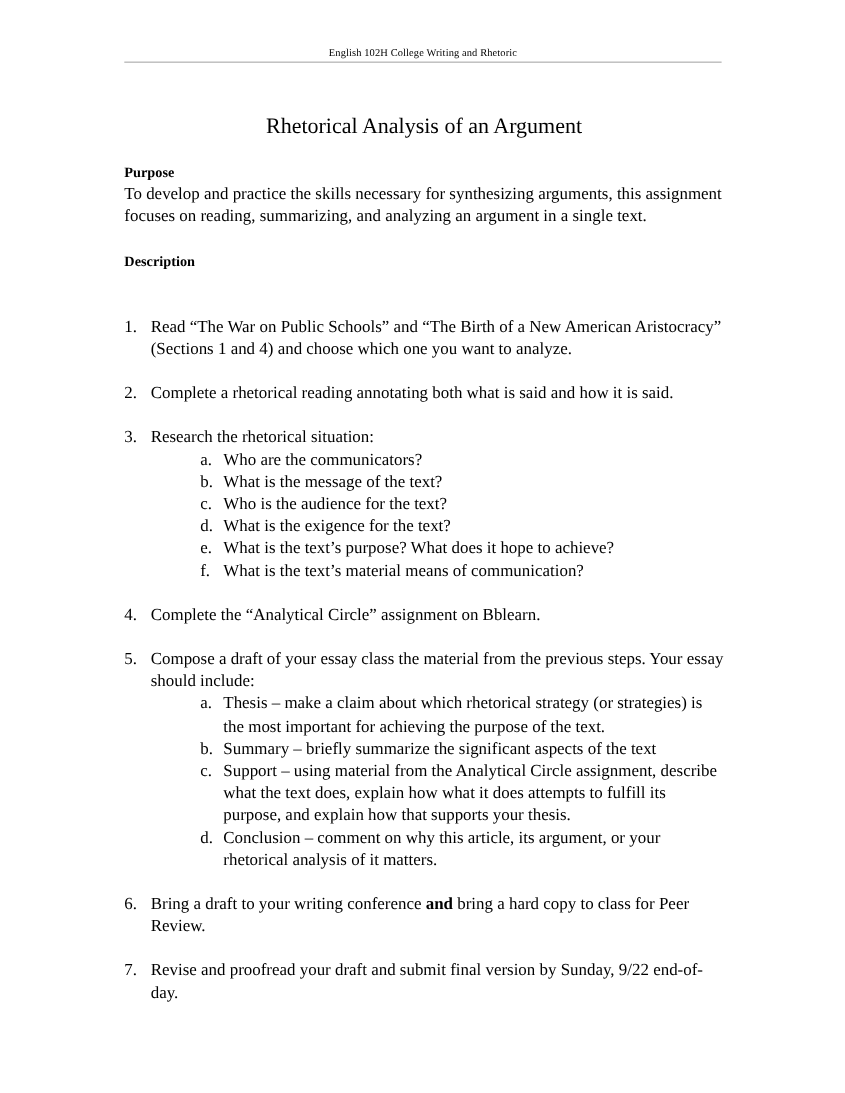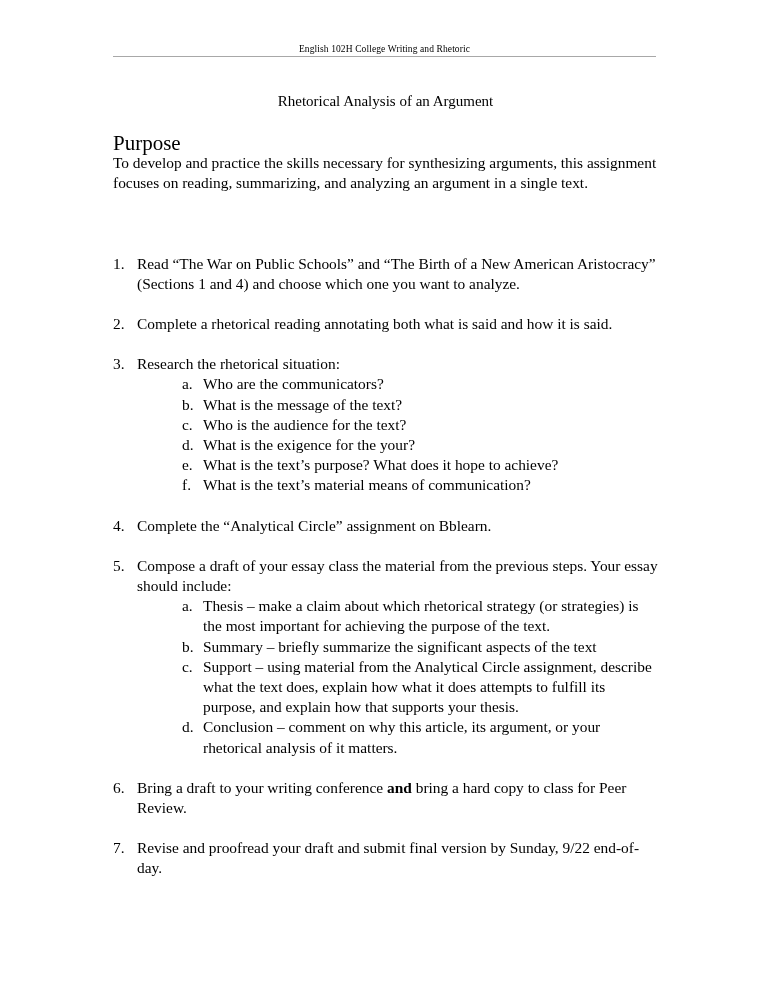--- a/index.html
+++ b/index.html
@@ -48,29 +48,29 @@
     position: absolute;
     left: 113px;
     top: 88px;
     width: 545px;
     font-size: 15.4px;
     line-height: 20.2px;
   }
 
   .doc-title {
     text-align: center;
-    font-size: 15px;
+    font-size: 20px;
     line-height: 20px;
-    margin: 3px 0 22px 0;
+    margin: 17px 0 22px 0;
     font-weight: normal;
   }
 
   .section-heading {
-    font-weight: normal;
-    font-size: 21px;
+    font-weight: bold;
+    font-size: 13px;
     line-height: 20.2px;
   }
 
   p.block {
     margin: 0;
     text-align: left;
   }
 
   .gap-sm { height: 20px; }
 
@@ -130,20 +130,21 @@
 
   <div class="content">
 
     <div class="doc-title">Rhetorical Analysis of an Argument</div>
 
     <div class="section-heading">Purpose</div>
     <p class="block">To develop and practice the skills necessary for synthesizing arguments, this assignment focuses on reading, summarizing, and analyzing an argument in a single text.</p>
 
     <div class="gap-sm"></div>
 
+    <div class="section-heading">Description</div>
 
     <div class="gap-sm"></div>
 
 
     <div class="gap-sm"></div>
 
     <ol class="steps">
 
       <li>
         <span class="marker">1.</span>
@@ -166,21 +167,21 @@
           <li>
             <span class="marker">b.</span>
             <span class="step-text">What is the message of the text?</span>
           </li>
           <li>
             <span class="marker">c.</span>
             <span class="step-text">Who is the audience for the text?</span>
           </li>
           <li>
             <span class="marker">d.</span>
-            <span class="step-text">What is the exigence for the your?</span>
+            <span class="step-text">What is the exigence for the text?</span>
           </li>
           <li>
             <span class="marker">e.</span>
             <span class="step-text">What is the text’s purpose? What does it hope to achieve?</span>
           </li>
           <li>
             <span class="marker">f.</span>
             <span class="step-text">What is the text’s material means of communication?</span>
           </li>
         </ol>

